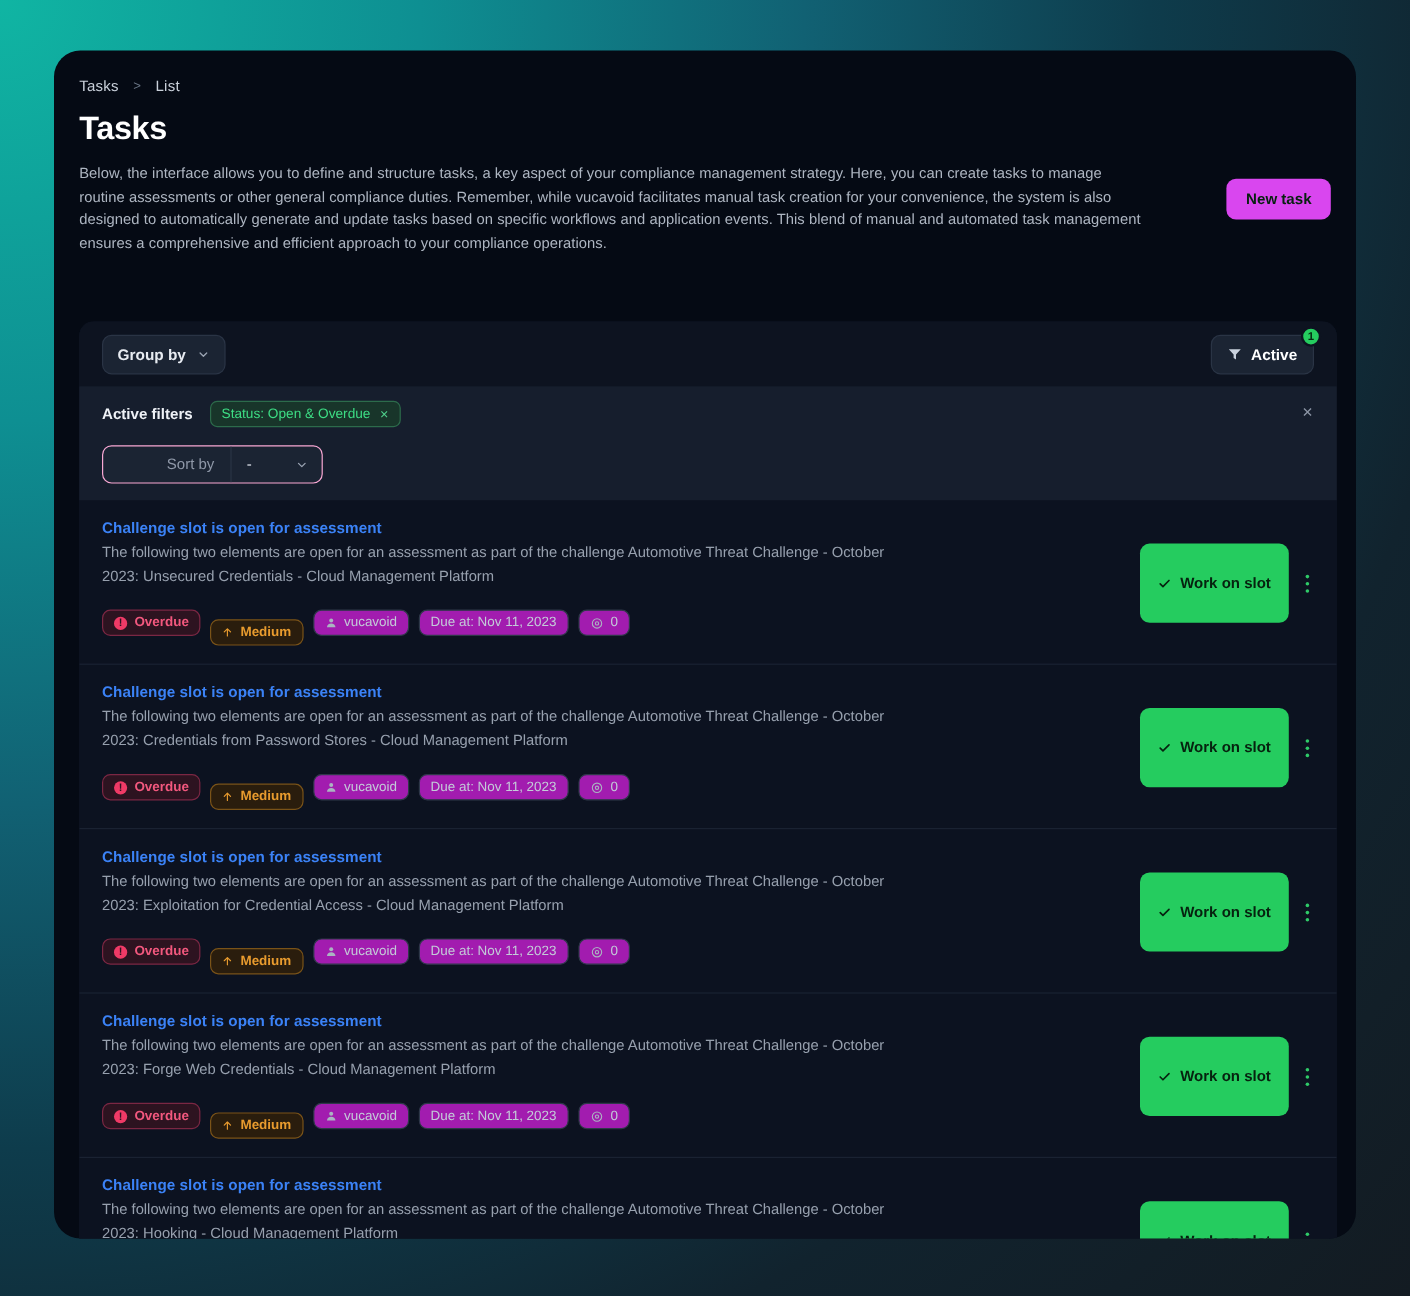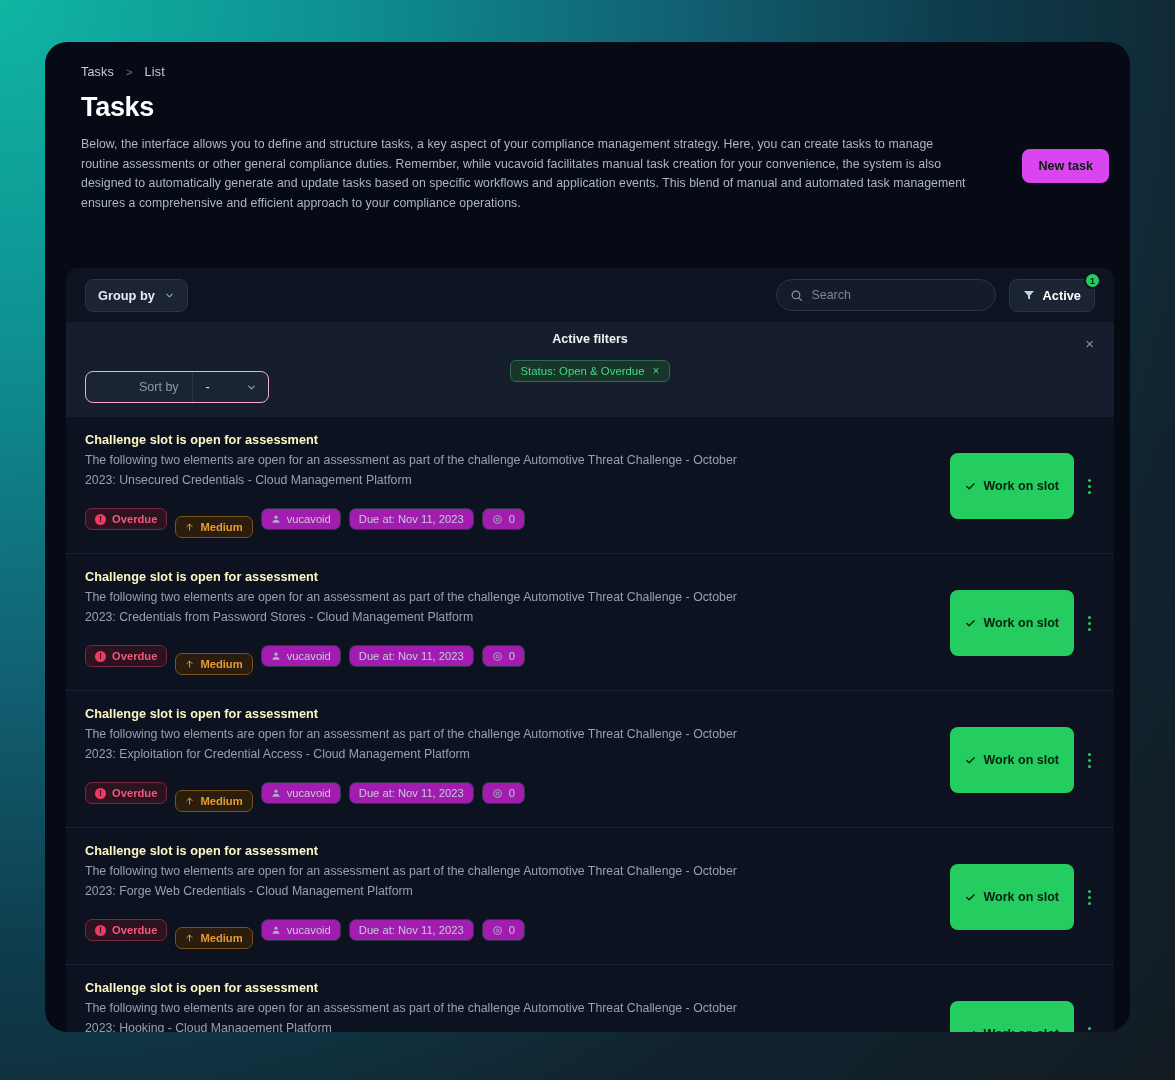--- a/index.html
+++ b/index.html
@@ -24,21 +24,21 @@
     left: 45px;
     top: 42px;
     width: 1085px;
     height: 990px;
     background: #050a14;
     border-radius: 22px;
     overflow: hidden;
   }
 
   
-  .header { padding: 20px 21px 0 36px; }
+  .header { padding: 20px 21px 0 21px; }
 
   .breadcrumb {
     display: flex;
     align-items: center;
     gap: 12px;
     font-size: 12.5px;
     color: #c3cad6;
     height: 20px;
     letter-spacing: .2px;
   }
@@ -182,21 +182,20 @@
   .filters-band {
     background: #161e2d;
     padding: 10px 19px 14px 19px;
     position: relative;
   }
   .filters-row {
     display: flex;
     align-items: center;
     gap: 14px;
     height: 26px;
-    flex-direction: column;
   }
   .filters-label {
     font-size: 12.6px;
     font-weight: 700;
     color: #eef1f6;
   }
   .filter-chip {
     display: inline-flex;
     align-items: center;
     gap: 8px;
@@ -265,21 +264,21 @@
     border-bottom: 1px solid #1a2232;
     gap: 16px;
     min-height: 111px;
   }
 
   .task-main { flex: 1; min-width: 0; }
 
   .task-title {
     font-size: 12.7px;
     font-weight: 600;
-    color: #fef9c3;
+    color: #3b82f6;
     letter-spacing: .05px;
   }
 
   .task-desc {
     font-size: 12.3px;
     line-height: 19.5px;
     color: #97a0ae;
     margin-top: 4px;
     max-width: 665px;
   }
@@ -402,29 +401,20 @@
         <span>Group by</span>
         <span class="icon">
           <svg width="11" height="11" viewBox="0 0 24 24" fill="none" stroke="#9aa3b2" stroke-width="2.4" stroke-linecap="round" stroke-linejoin="round">
               <polyline points="6 9 12 15 18 9"></polyline>
             </svg>
         </span>
       </div>
 
       <div class="toolbar-right">
 
-        <div class="search-box">
-          <span class="icon">
-            <svg width="13" height="13" viewBox="0 0 24 24" fill="none" stroke="#8c96a8" stroke-width="2.2" stroke-linecap="round">
-                <circle cx="11" cy="11" r="7"></circle>
-                <line x1="16.5" y1="16.5" x2="21" y2="21"></line>
-              </svg>
-          </span>
-          <input type="text" placeholder="Search" style="">
-        </div>
 
         <div class="filter-btn">
           <span class="icon">
             <svg width="12" height="12" viewBox="0 0 24 24" fill="#c9d1dd">
                 <polygon points="2,4 22,4 14,13 14,21 10,18.5 10,13"></polygon>
               </svg>
           </span>
           <span>Active</span>
           <span class="filter-badge">1</span>
         </div>

